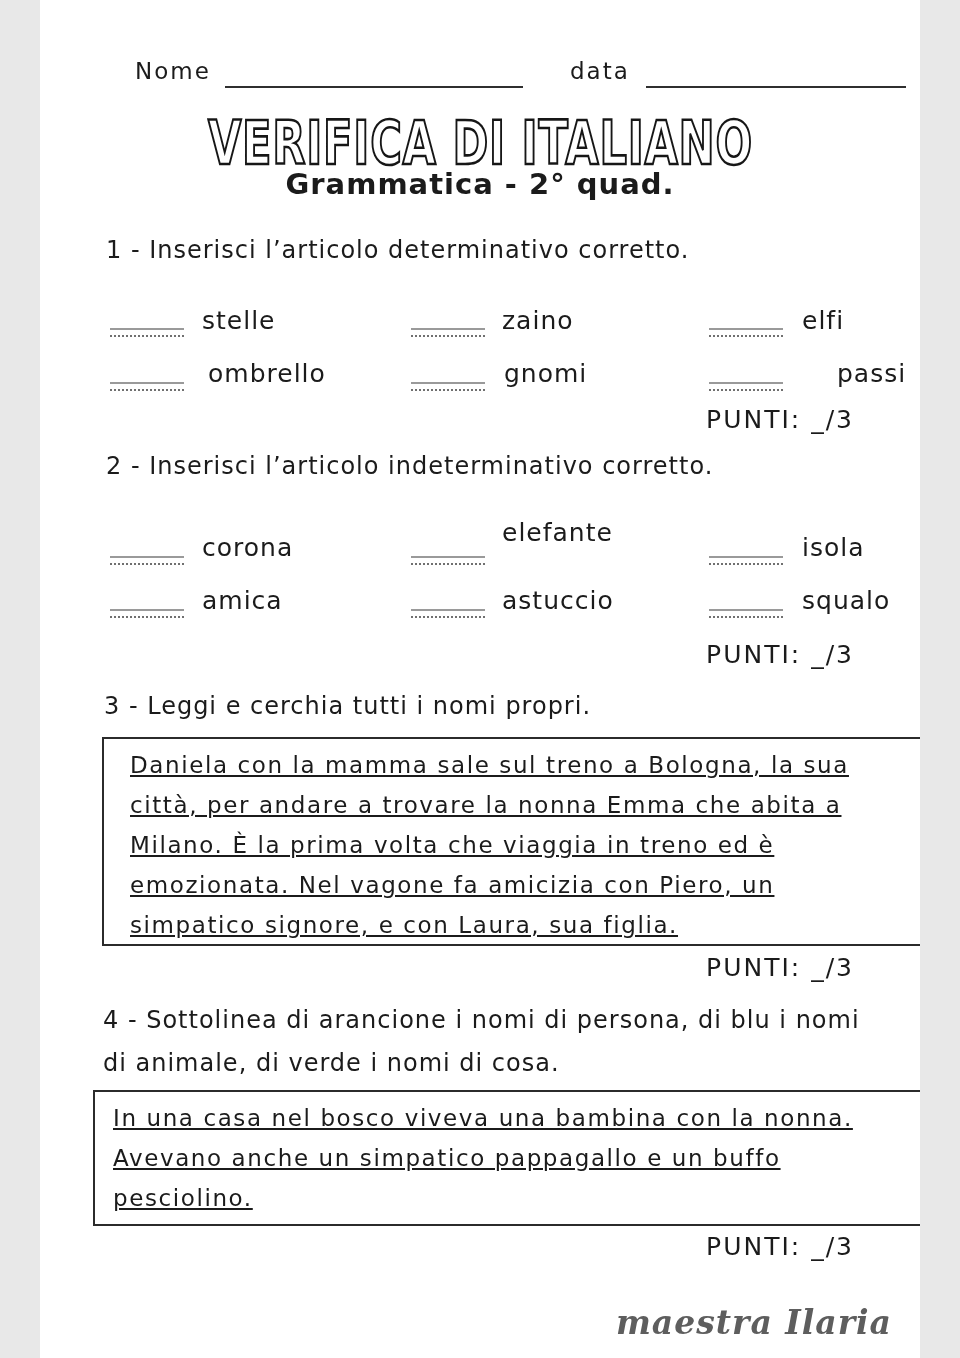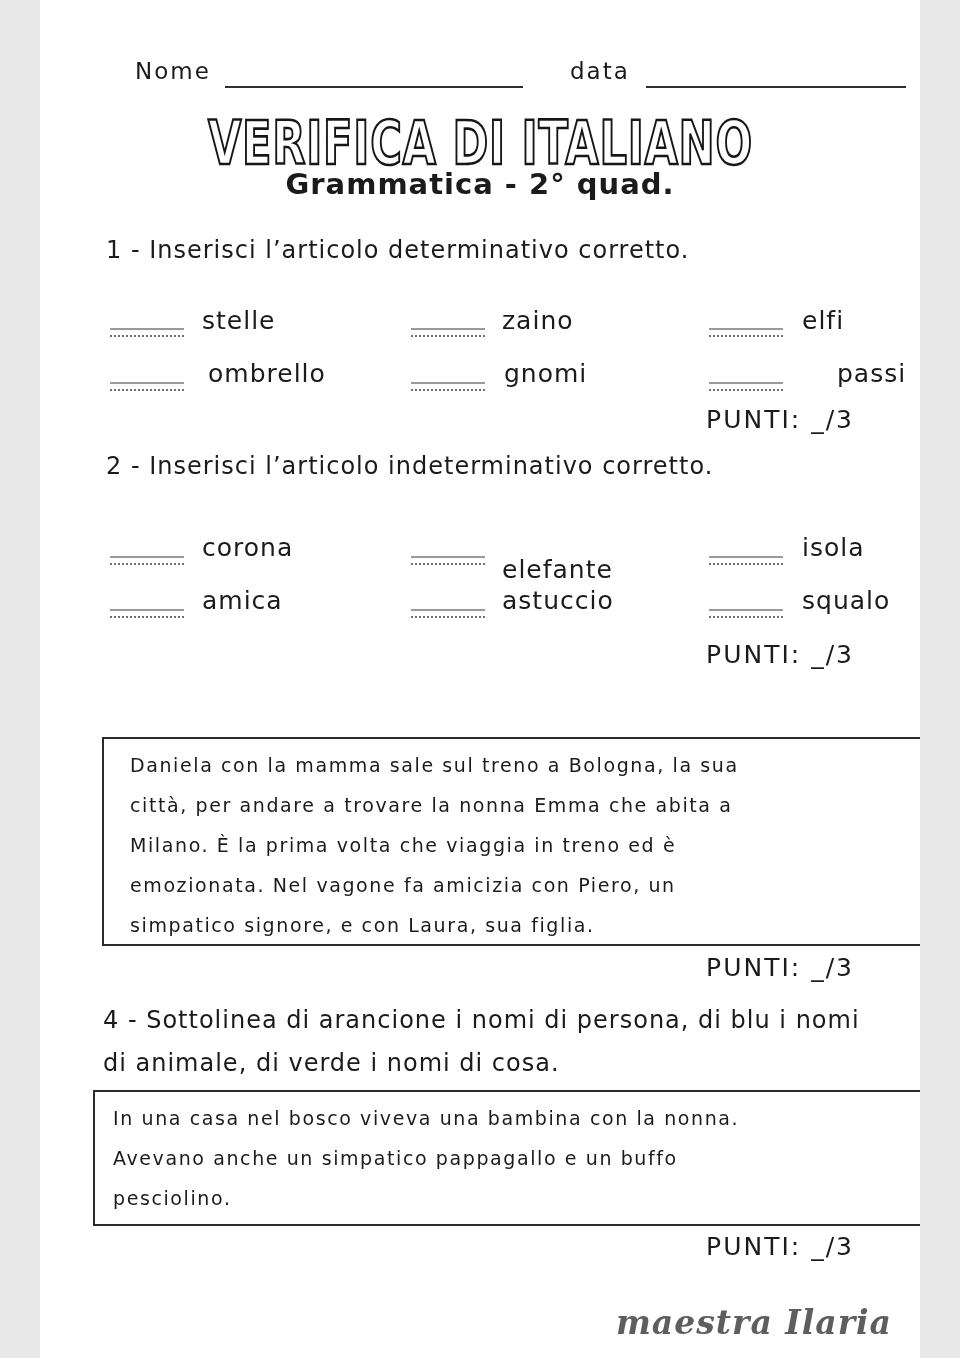--- a/index.html
+++ b/index.html
@@ -37,21 +37,21 @@
     border-top:2px solid #9a9a9a;
     border-bottom:2px dotted #707070;
   }
   .punti{font-size:25px;letter-spacing:2px;}
   .tbox{
     position:absolute;
     border:2px solid #2b2b2b;
     background:#ffffff;
     box-sizing:border-box;
   }
-  .boxline{font-size:19px;letter-spacing:1.6px;line-height:40px;white-space:nowrap;}
+  .boxline{font-size:23px;letter-spacing:1.6px;line-height:40px;white-space:nowrap;text-decoration:underline;}
   .signature{
     font-family:"DejaVu Serif",serif;
     font-style:italic;font-weight:bold;
     font-size:33px;color:#5e5e5e;letter-spacing:1px;white-space:nowrap;
   }
 </style>
 </head>
 <body>
 
 <div class="page">
@@ -84,33 +84,34 @@
   <div class="blank" style="left:669px;top:382px;"></div>
   <span class="abs hand word" style="left:762px;top:359px;margin-left:35px;">passi</span>
 
   <span class="abs hand punti" style="right:66px;top:405px;">PUNTI: _/3</span>
 
   <span class="abs hand heading" style="left:66px;top:452px;">2 - Inserisci l’articolo indeterminativo corretto.</span>
 
   <div class="blank" style="left:70px;top:556px;"></div>
   <span class="abs hand word" style="left:162px;top:533px;">corona</span>
   <div class="blank" style="left:371px;top:556px;"></div>
-  <span class="abs hand word" style="left:462px;top:555px;">elefante</span>
+  <span class="abs hand word" style="left:462px;top:518px;">elefante</span>
   <div class="blank" style="left:669px;top:556px;"></div>
   <span class="abs hand word" style="left:762px;top:533px;">isola</span>
 
   <div class="blank" style="left:70px;top:609px;"></div>
   <span class="abs hand word" style="left:162px;top:586px;">amica</span>
   <div class="blank" style="left:371px;top:609px;"></div>
   <span class="abs hand word" style="left:462px;top:586px;">astuccio</span>
   <div class="blank" style="left:669px;top:609px;"></div>
   <span class="abs hand word" style="left:762px;top:586px;">squalo</span>
 
   <span class="abs hand punti" style="right:66px;top:640px;">PUNTI: _/3</span>
 
+  <span class="abs hand heading" style="left:64px;top:692px;">3 - Leggi e cerchia tutti i nomi propri.</span>
 
   <div class="tbox" style="left:62px;top:737px;width:828px;height:209px;padding:6px 10px 0 26px;">
     <div class="hand boxline">Daniela con la mamma sale sul treno a Bologna, la sua</div>
     <div class="hand boxline">città, per andare a trovare la nonna Emma che abita a</div>
     <div class="hand boxline">Milano. È la prima volta che viaggia in treno ed è</div>
     <div class="hand boxline">emozionata. Nel vagone fa amicizia con Piero, un</div>
     <div class="hand boxline">simpatico signore, e con Laura, sua figlia.</div>
   </div>
 
   <span class="abs hand punti" style="right:66px;top:953px;">PUNTI: _/3</span>

